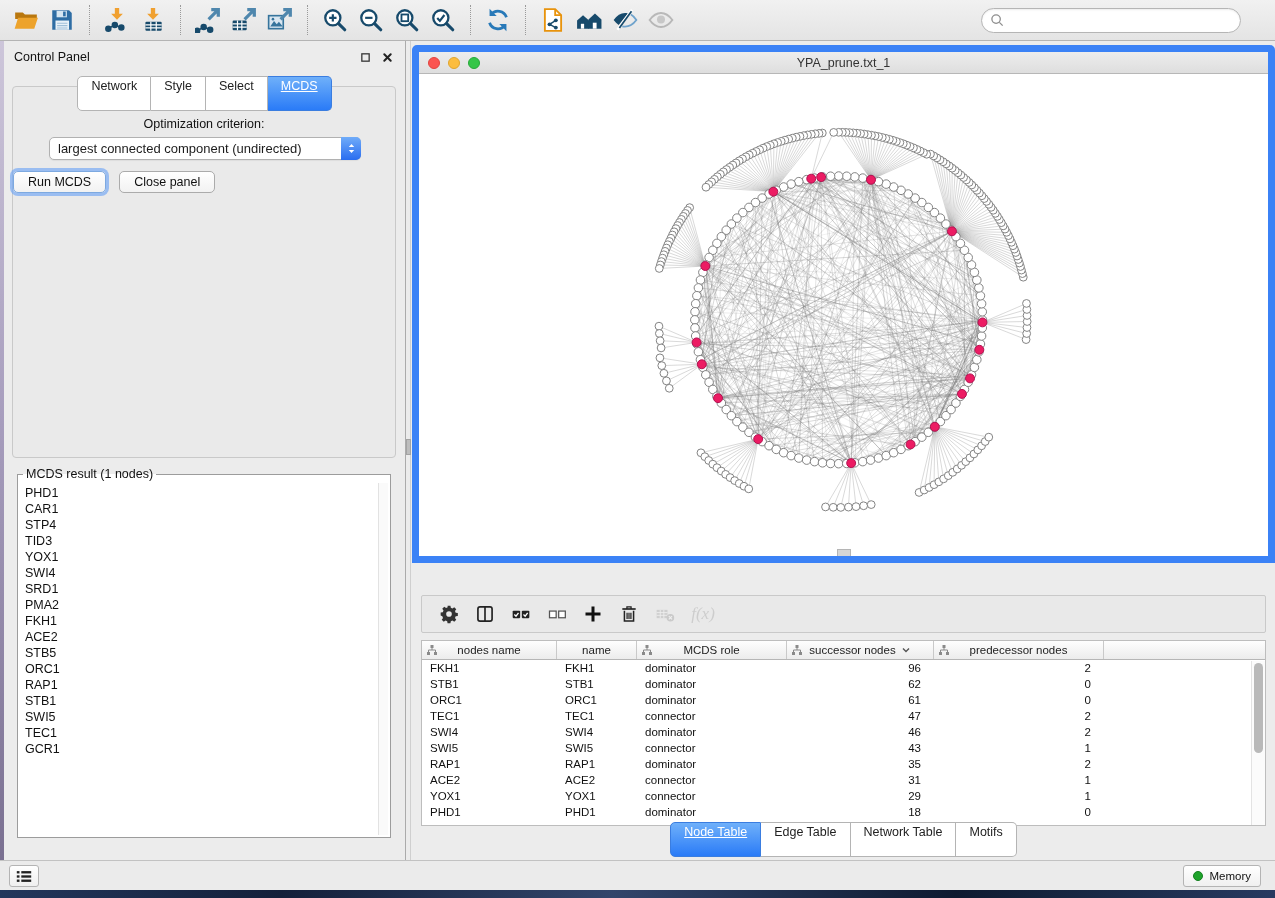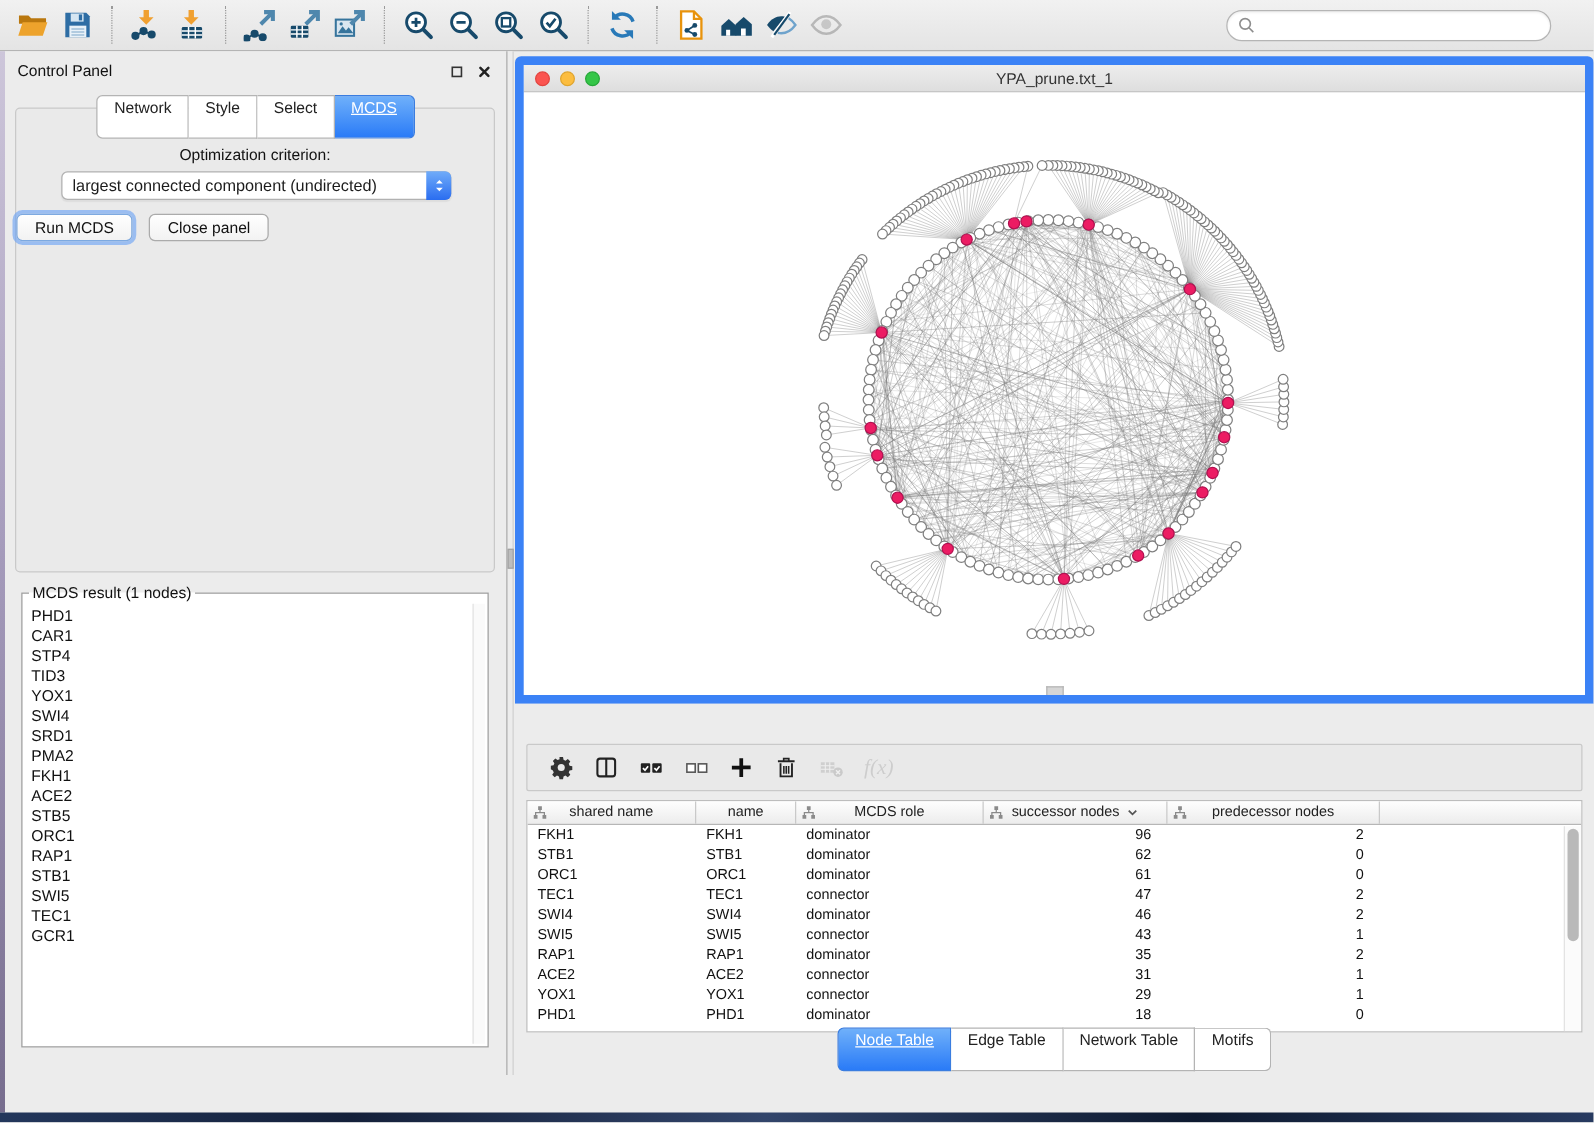--- a/index.html
+++ b/index.html
@@ -1418,21 +1418,21 @@
           </div>
         <div class="table-wrap">
           <div class="thead" id="thead">
               <div class="th" style="width: 135px;">
                 <span class="col-ico"><svg viewBox="0 0 12 12">
                     <rect x="4.5" y="1" width="3" height="3" fill="#8a8a8a"></rect>
                     <rect x="1" y="8" width="3" height="3" fill="#8a8a8a"></rect>
                     <rect x="8" y="8" width="3" height="3" fill="#8a8a8a"></rect>
                     <path d="M6 4v2M2.5 8V6h7v2" stroke="#8a8a8a" fill="none"></path>
                   </svg></span>
-                <span>shared name</span>
+                <span>nodes name</span>
               </div>
               <div class="th" style="width: 80px;">
                 <span>name</span>
               </div>
               <div class="th" style="width: 150px;">
                 <span class="col-ico"><svg viewBox="0 0 12 12">
                     <rect x="4.5" y="1" width="3" height="3" fill="#8a8a8a"></rect>
                     <rect x="1" y="8" width="3" height="3" fill="#8a8a8a"></rect>
                     <rect x="8" y="8" width="3" height="3" fill="#8a8a8a"></rect>
                     <path d="M6 4v2M2.5 8V6h7v2" stroke="#8a8a8a" fill="none"></path>
@@ -1541,16 +1541,34 @@
             <div class="tab active">Node Table</div>
             <div class="tab">Edge Table</div>
             <div class="tab">Network Table</div>
             <div class="tab">Motifs</div>
           </div>
       </div>
 
     </section>
   </div>
 
+  <div class="statusbar">
+    <div class="list-btn">
+      <svg viewBox="0 0 20 16">
+          <g fill="#222">
+            <rect x="2" y="2" width="3" height="2.6"></rect>
+            <rect x="2" y="6.7" width="3" height="2.6"></rect>
+            <rect x="2" y="11.4" width="3" height="2.6"></rect>
+            <rect x="7" y="2" width="11" height="2.6"></rect>
+            <rect x="7" y="6.7" width="11" height="2.6"></rect>
+            <rect x="7" y="11.4" width="11" height="2.6"></rect>
+          </g>
+        </svg>
+    </div>
+    <div class="memory-btn">
+      <span class="mem-dot"></span>
+      <span>Memory</span>
+    </div>
+  </div>
 
   <div class="wall-bottom"></div>
 
 </div>
 
 </body></html>

